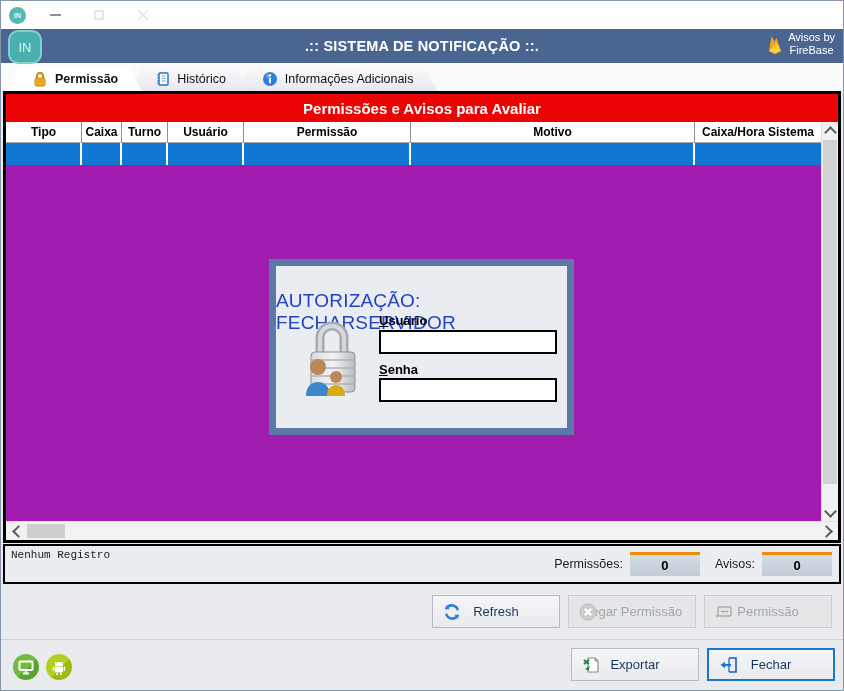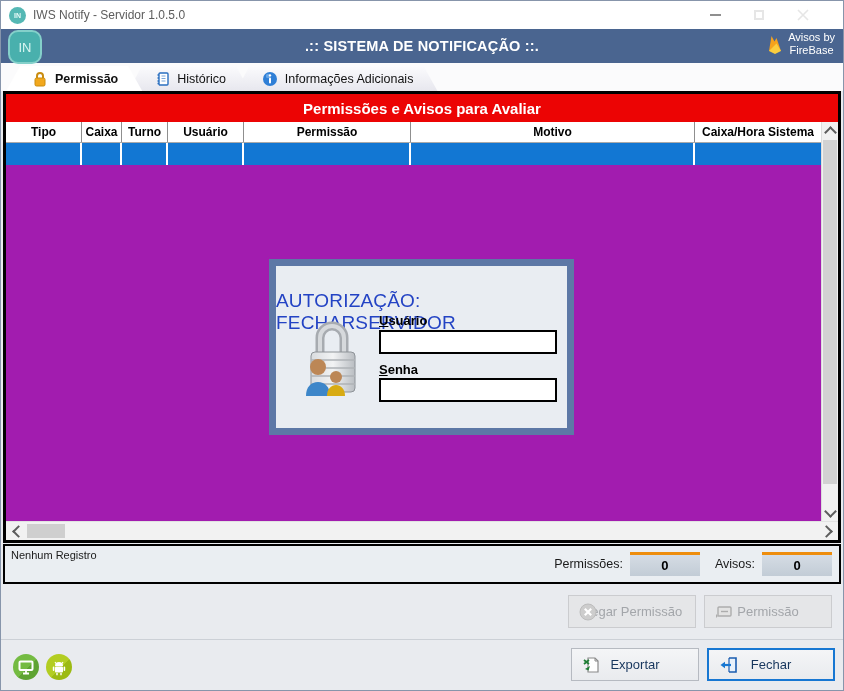--- a/index.html
+++ b/index.html
@@ -60,21 +60,21 @@
   .auth-title{margin-top:24px;text-align:left;font-size:19px;color:#2343c4;letter-spacing:.2px;}
   .fld-label{position:absolute;font-size:13px;font-weight:bold;color:#000;}
   .fld-label::first-letter{text-decoration:underline;}
   .fld-input{position:absolute;width:168px;height:20px;border:2px solid #000;background:#fff;font-size:13px;padding:0 3px;box-sizing:content-box;}
   .lbl-user{left:103px;top:47px;} .inp-user{left:103px;top:64px;}
   .lbl-senha{left:103px;top:96px;} .inp-senha{left:103px;top:112px;}
   .lock-art{position:absolute;left:22px;top:44px;}
 
   
   .status-panel{margin:1px 2px 0;height:40px;border:2px solid #000;background:#eaeef2;box-sizing:border-box;position:relative;}
-  .nr{position:absolute;top:3px;left:6px;font-size:11px;color:#1a1a1a;}
+  .nr{position:absolute;top:3px;left:6px;font-size:11px;color:#1a1a1a;font-family:Liberation Mono, monospace;}
   .counts{position:absolute;right:7px;top:6px;display:flex;align-items:center;font-size:12.5px;color:#1a1a1a;}
   .count-box{width:70px;height:21px;background:linear-gradient(#d5dce4,#c2ccd6);border-top:3px solid #ee8d0c;display:flex;align-items:center;justify-content:center;font-weight:bold;font-size:13px;color:#000;margin-left:7px;}
   .counts .lbl2{margin-left:15px;}
 
   
   .actions1{height:56px;box-sizing:border-box;padding:11px 11px 0 0;display:flex;justify-content:flex-end;gap:8px;border-bottom:1px solid #ccd0d6;}
   .actions2{height:51px;box-sizing:border-box;padding:8px 8px 0 12px;display:flex;align-items:flex-start;justify-content:space-between;}
   .btn{width:128px;height:33px;box-sizing:border-box;display:flex;align-items:center;justify-content:center;position:relative;font-size:13px;color:#17365d;background:linear-gradient(#f4f5f7,#e9ebee);border:1px solid #b6bac1;cursor:default;}
   .btn .bic{position:absolute;left:10px;top:50%;transform:translateY(-50%);display:flex;}
   .btn.disabled{color:#a3a6aa;background:#e5e6e8;border-color:#cbcccf;}
@@ -84,21 +84,20 @@
   .dot2{background:linear-gradient(135deg,#b3cd22 55%,#9cba12 55%);}
   .spacer{flex:1;}
 </style>
 </head>
 <body>
 
 <div class="window">
 
   <div class="titlebar">
     <div class="app-mini">IN</div>
-    <div class="tb-title">IWS Notify - Servidor 1.0.5.0</div>
     <div class="win-controls">
       <div class="wc">
           <div class="wc-min-glyph"></div>
         </div>
       <div class="wc">
           <div class="wc-max-glyph"></div>
         </div>
       <div class="wc">
         <svg width="12" height="12" viewBox="0 0 12 12">
             <path d="M1 1l10 10M11 1L1 11" stroke="#e6e6e6" stroke-width="1.6"></path>
@@ -230,20 +229,31 @@
     <div class="nr">Nenhum Registro</div>
     <div class="counts">
       <span>Permissões:</span>
       <span class="count-box">0</span>
       <span class="lbl2">Avisos:</span>
       <span class="count-box">0</span>
     </div>
   </div>
 
   <div class="actions1">
+    <div class="btn">
+      <span class="bic">
+        <svg width="18" height="18" viewBox="0 0 18 18">
+            <path d="M14.8 7.2A6.2 6.2 0 0 0 3.6 5.2" fill="none" stroke="#2f7fe0" stroke-width="2.6"></path>
+            <polygon points="1.8,6.6 6.6,6.2 3.2,2.2" fill="#2f7fe0"></polygon>
+            <path d="M3.2 10.8a6.2 6.2 0 0 0 11.2 2" fill="none" stroke="#2f7fe0" stroke-width="2.6"></path>
+            <polygon points="16.2,11.4 11.4,11.8 14.8,15.8" fill="#2f7fe0"></polygon>
+          </svg>
+      </span>
+      <span>Refresh</span>
+    </div>
     <div class="btn disabled">
       <span class="bic">
         <svg width="18" height="18" viewBox="0 0 18 18">
             <circle cx="9" cy="9" r="8" fill="#cdcdcd" stroke="#bdbdbd"></circle>
             <path d="M5.8 5.8l6.4 6.4M12.2 5.8l-6.4 6.4" stroke="#fff" stroke-width="2.2"></path>
           </svg>
       </span>
       <span>Negar Permissão</span>
     </div>
     <div class="btn disabled">

